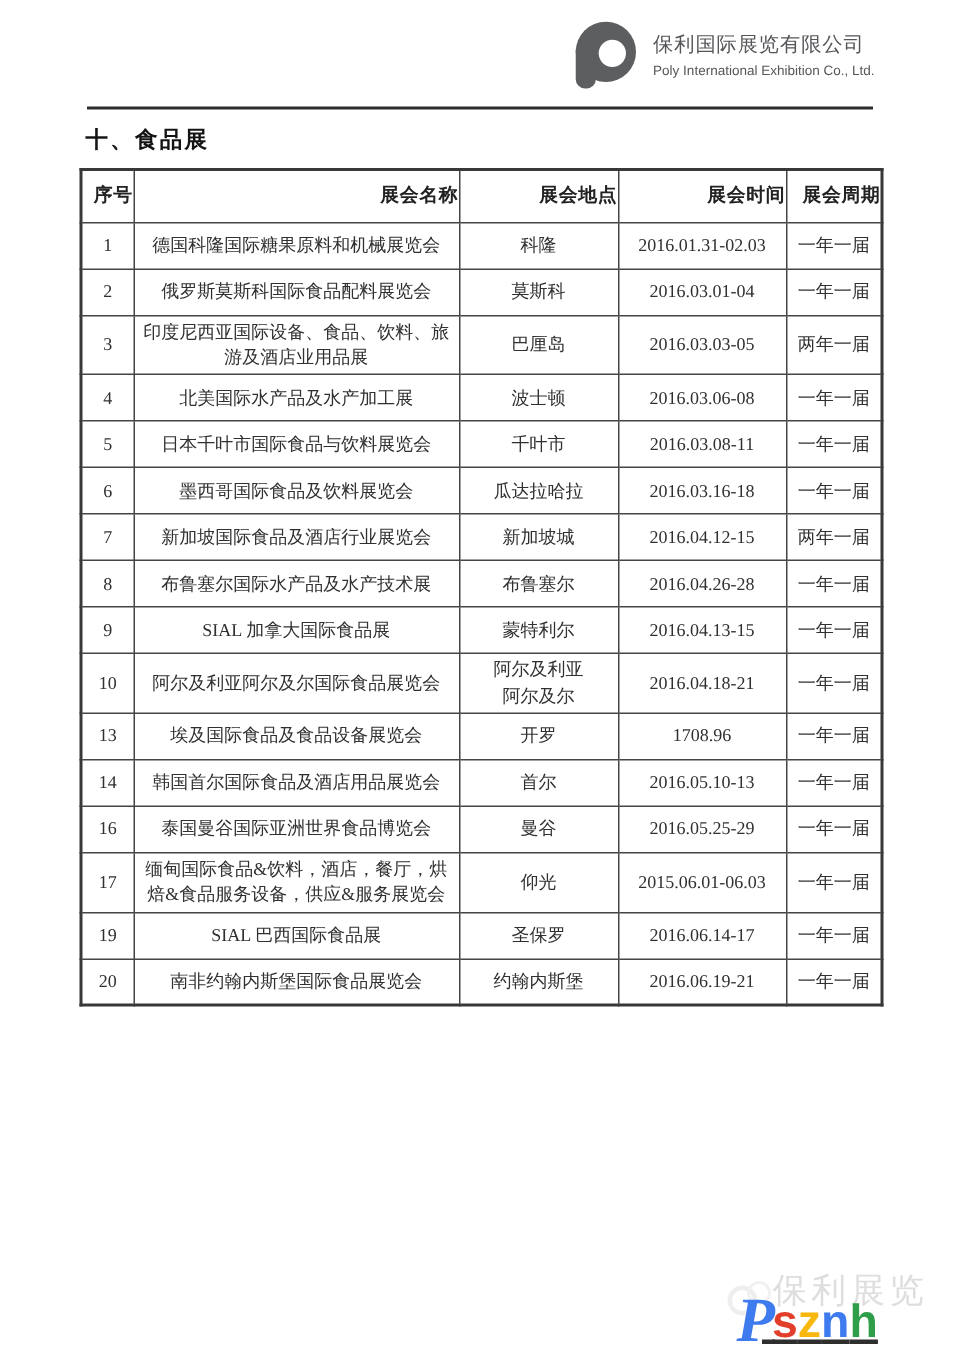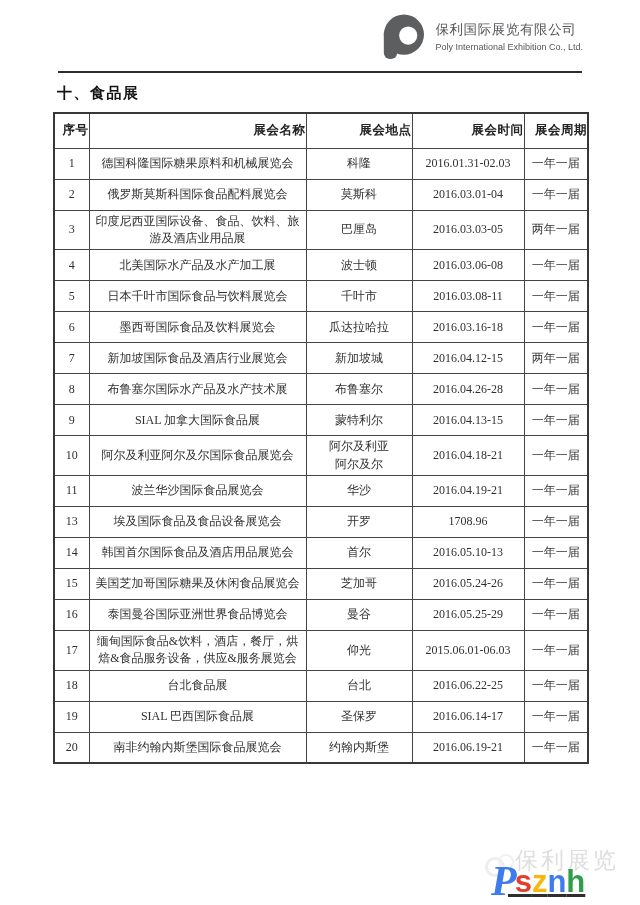--- a/index.html
+++ b/index.html
@@ -204,66 +204,45 @@
         </tr>
         <tr>
           <td class="cell-no">10</td>
           <td class="cell-name">阿尔及利亚阿尔及尔国际食品展览会</td>
           <td class="cell-location">阿尔及利亚
 阿尔及尔</td>
           <td class="cell-date">2016.04.18-21</td>
           <td class="cell-cycle">一年一届</td>
         </tr>
         <tr>
-          <td class="cell-no">11</td>
-          <td class="cell-name">波兰华沙国际食品展览会</td>
-          <td class="cell-location">华沙</td>
-          <td class="cell-date">2016.04.19-21</td>
-          <td class="cell-cycle">一年一届</td>
-        </tr>
-        <tr>
           <td class="cell-no">13</td>
           <td class="cell-name">埃及国际食品及食品设备展览会</td>
           <td class="cell-location">开罗</td>
           <td class="cell-date">1708.96</td>
           <td class="cell-cycle">一年一届</td>
         </tr>
         <tr>
           <td class="cell-no">14</td>
           <td class="cell-name">韩国首尔国际食品及酒店用品展览会</td>
           <td class="cell-location">首尔</td>
           <td class="cell-date">2016.05.10-13</td>
           <td class="cell-cycle">一年一届</td>
         </tr>
         <tr>
-          <td class="cell-no">15</td>
-          <td class="cell-name">美国芝加哥国际糖果及休闲食品展览会</td>
-          <td class="cell-location">芝加哥</td>
-          <td class="cell-date">2016.05.24-26</td>
-          <td class="cell-cycle">一年一届</td>
-        </tr>
-        <tr>
           <td class="cell-no">16</td>
           <td class="cell-name">泰国曼谷国际亚洲世界食品博览会</td>
           <td class="cell-location">曼谷</td>
           <td class="cell-date">2016.05.25-29</td>
           <td class="cell-cycle">一年一届</td>
         </tr>
         <tr>
           <td class="cell-no">17</td>
           <td class="cell-name">缅甸国际食品&amp;饮料，酒店，餐厅，烘焙&amp;食品服务设备，供应&amp;服务展览会</td>
           <td class="cell-location">仰光</td>
           <td class="cell-date">2015.06.01-06.03</td>
-          <td class="cell-cycle">一年一届</td>
-        </tr>
-        <tr>
-          <td class="cell-no">18</td>
-          <td class="cell-name">台北食品展</td>
-          <td class="cell-location">台北</td>
-          <td class="cell-date">2016.06.22-25</td>
           <td class="cell-cycle">一年一届</td>
         </tr>
         <tr>
           <td class="cell-no">19</td>
           <td class="cell-name">SIAL 巴西国际食品展</td>
           <td class="cell-location">圣保罗</td>
           <td class="cell-date">2016.06.14-17</td>
           <td class="cell-cycle">一年一届</td>
         </tr>
         <tr>

